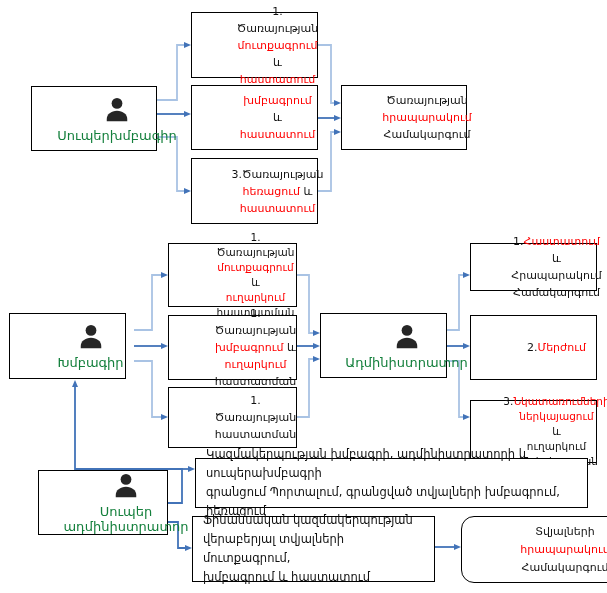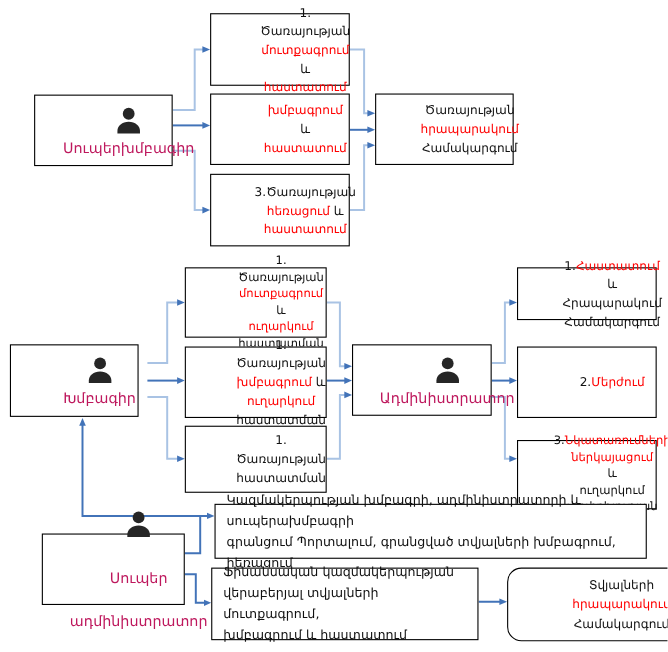--- a/index.html
+++ b/index.html
@@ -10,38 +10,38 @@
   .layer{position:absolute;left:0;top:0;}
   .box{
     position:absolute;background:#fff;border:1.5px solid #000;box-sizing:border-box;
     display:flex;flex-direction:column;align-items:center;justify-content:center;
     font-size:11px;line-height:17px;text-align:center;padding-left:46px;
   }
   .box .red{color:#FF0000;}
   .lines4{line-height:15px;font-size:10.5px;}
   .leftalign{align-items:flex-start;text-align:left;}
   .actorbox{justify-content:center;}
-  .actorbox .rolelabel{font-size:13px;line-height:15px;margin-top:3px;color:#be185d;}
+  .actorbox .rolelabel{font-size:13px;line-height:15px;margin-top:3px;color:#15803d;}
   .person{width:30px;height:30px;display:block;}
   .person svg{width:100%;height:100%;display:block;}
   
   #box-super-editor{left:31px;top:86px;width:126px;height:65px;}
   #box-t1{left:191px;top:12px;width:127px;height:66px;}
   #box-t2{left:191px;top:85px;width:127px;height:65px;}
   #box-t3{left:191px;top:158px;width:127px;height:66px;}
   #box-tout{left:341px;top:85px;width:126px;height:65px;}
   #box-editor{left:9px;top:313px;width:117px;height:66px;}
   #box-m1{left:168px;top:243px;width:129px;height:64px;}
   #box-m2{left:168px;top:315px;width:129px;height:65px;}
   #box-m3{left:168px;top:387px;width:129px;height:61px;}
   #box-admin{left:320px;top:313px;width:127px;height:65px;}
   #box-r1{left:470px;top:243px;width:127px;height:48px;}
   #box-r2{left:470px;top:315px;width:127px;height:65px;}
   #box-r3{left:470px;top:400px;width:127px;height:63px;}
-  #box-super-admin{left:38px;top:485px;width:130px;height:65px;gap:24px;}
+  #box-super-admin{left:38px;top:470px;width:130px;height:65px;}
   #box-wide{left:195px;top:458px;width:393px;height:50px;font-size:11.5px;line-height:19px;padding:4px 10px;}
   #box-fin{left:192px;top:516px;width:243px;height:66px;font-size:11.5px;line-height:19px;padding:4px 10px;}
   #box-out{left:461px;top:516px;width:162px;height:67px;line-height:18px;border-radius:13px;}
   
   .c-light{stroke:#A9C3E4;stroke-width:1.8;fill:none;}
   .c-dark{stroke:#4273B8;stroke-width:1.8;fill:none;}
 </style>
 </head>
 <body>
 

